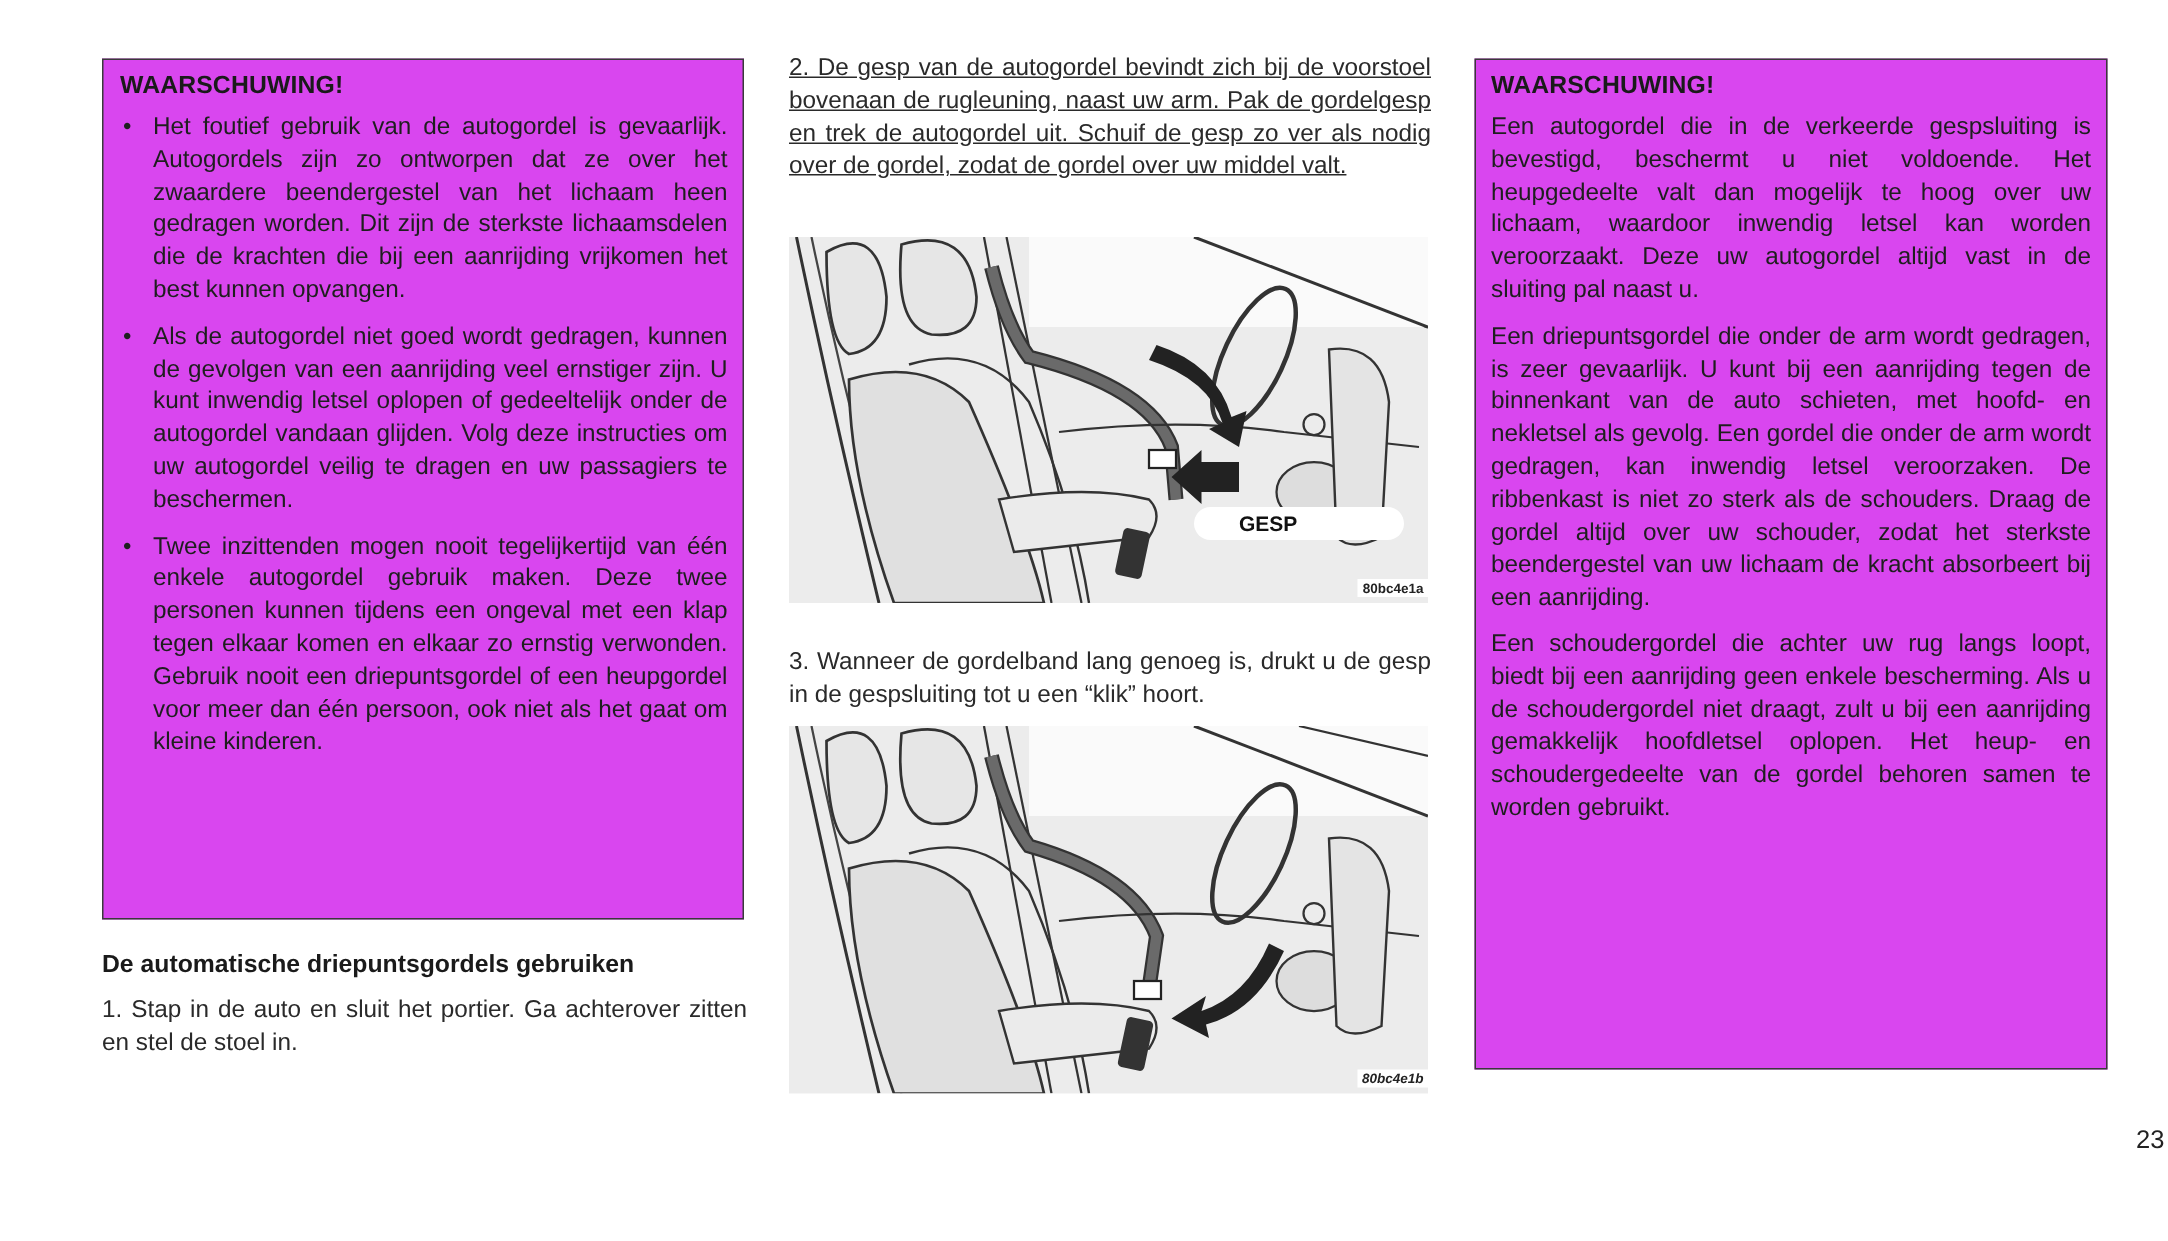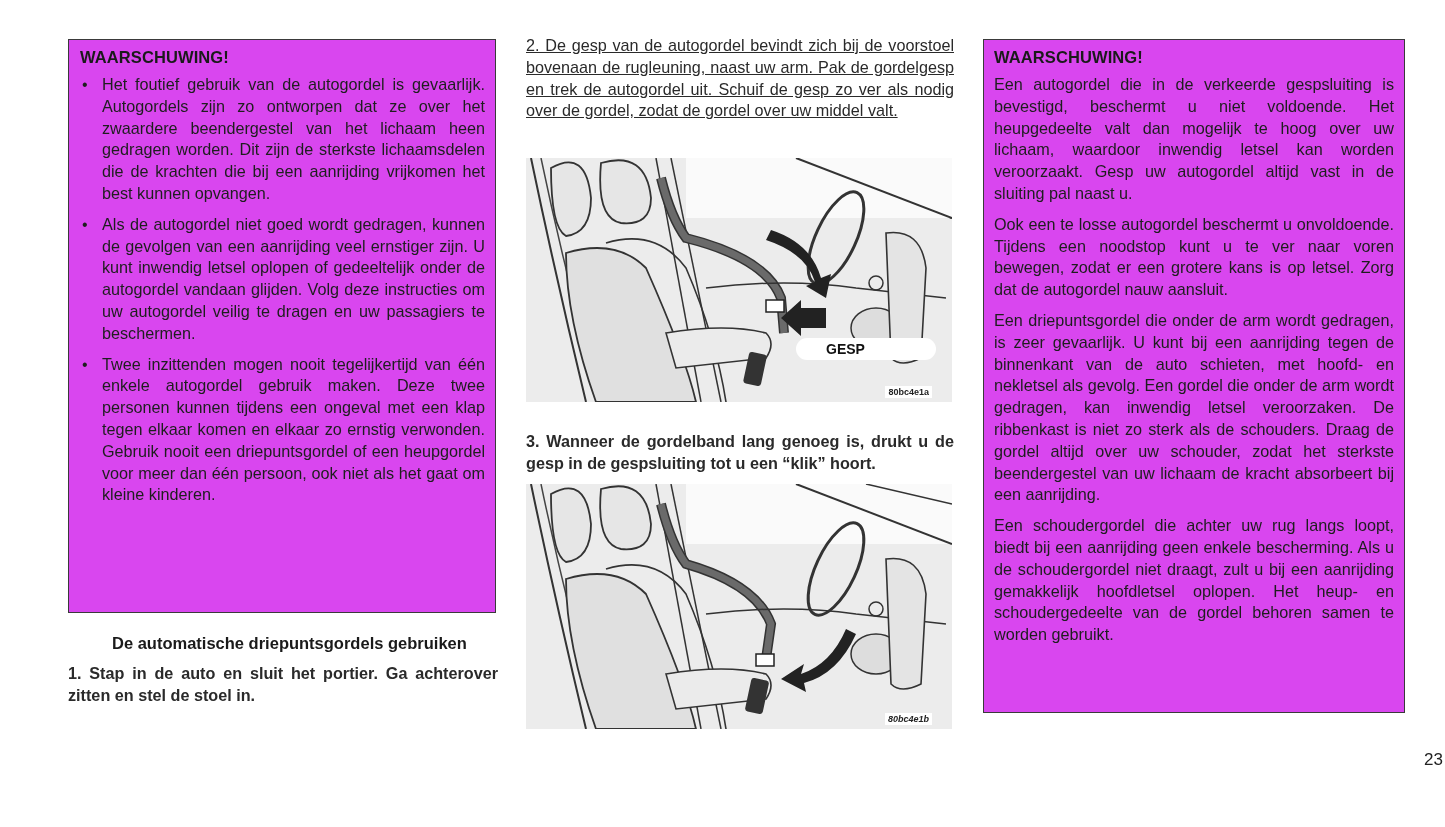--- a/index.html
+++ b/index.html
@@ -61,47 +61,46 @@
 
     .section-heading {
       position: absolute;
       left: 68px;
       top: 632px;
       width: 430px;
       font-weight: bold;
       font-size: 16.5px;
       line-height: 22px;
       color: #1a1a1a;
-      margin-left: 44px;
     }
     .step {
       position: absolute;
       font-size: 16.2px;
       line-height: 21.8px;
       text-align: justify;
       color: #2a2a2a;
     }
-    .step-1 { left: 68px; top: 663px; width: 430px; font-weight: bold; }
+    .step-1 { left: 68px; top: 663px; width: 430px; }
     .step-2 { left: 526px; top: 35px; width: 428px; text-decoration: underline; }
-    .step-3 { left: 526px; top: 431px; width: 428px; font-weight: bold; }
+    .step-3 { left: 526px; top: 431px; width: 428px; }
 
     .figure {
       position: absolute;
       left: 526px;
       width: 426px;
       background: #efefef;
       overflow: hidden;
     }
     .fig-1 { top: 158px; height: 244px; }
     .fig-2 { top: 484px; height: 245px; font-style: italic; }
     .figure svg { display: block; }
 
     .fig-code {
       position: absolute;
-      right: 20px;
+      right: 0;
       bottom: 4px;
       background: #fff;
       font-size: 9px;
       font-weight: bold;
       padding: 1px 3px;
       color: #222;
       font-family: "Liberation Sans", sans-serif;
     }
     .gesp-label {
       position: absolute;
@@ -225,19 +224,18 @@
     <path d="M140 190 Q200 180 240 190 Q250 200 240 215 L150 225 Z" fill="#ebebeb" stroke="#333" stroke-width="1.6"></path>
     <rect x="222" y="195" width="18" height="34" rx="3" fill="#333" transform="rotate(12 231 212)"></rect>
 
     <path d="M320 145 Q305 180 275 190 L278 180 L255 195 L280 208 L278 199 Q312 190 330 150 Z" fill="#222"></path>
   </svg>
   <div class="fig-code">80bc4e1b</div>
 </div>
 
 <div class="warn-box warn-right">
   <div class="warn-title">WAARSCHUWING!</div>
-  <p class="para">Een autogordel die in de verkeerde gespsluiting is bevestigd, beschermt u niet voldoende. Het heupgedeelte valt dan mogelijk te hoog over uw lichaam, waardoor inwendig letsel kan worden veroorzaakt. Gesp uw autogordel altijd vast in de sluiting pal naast u.</p>
-  <p class="para">Ook een te losse autogordel beschermt u onvoldoende. Tijdens een noodstop kunt u te ver naar voren bewegen, zodat er een grotere kans is op letsel. Zorg dat de autogordel nauw aansluit.</p>
+  <p class="para">Een autogordel die in de verkeerde gespsluiting is bevestigd, beschermt u niet voldoende. Het heupgedeelte valt dan mogelijk te hoog over uw lichaam, waardoor inwendig letsel kan worden veroorzaakt. Deze uw autogordel altijd vast in de sluiting pal naast u.</p>
   <p class="para">Een driepuntsgordel die onder de arm wordt gedragen, is zeer gevaarlijk. U kunt bij een aanrijding tegen de binnenkant van de auto schieten, met hoofd- en nekletsel als gevolg. Een gordel die onder de arm wordt gedragen, kan inwendig letsel veroorzaken. De ribbenkast is niet zo sterk als de schouders. Draag de gordel altijd over uw schouder, zodat het sterkste beendergestel van uw lichaam de kracht absorbeert bij een aanrijding.</p>
   <p class="para">Een schoudergordel die achter uw rug langs loopt, biedt bij een aanrijding geen enkele bescherming. Als u de schoudergordel niet draagt, zult u bij een aanrijding gemakkelijk hoofdletsel oplopen. Het heup- en schoudergedeelte van de gordel behoren samen te worden gebruikt.</p>
 </div>
 
 <div class="page-number">23</div>
 
 </body></html>

